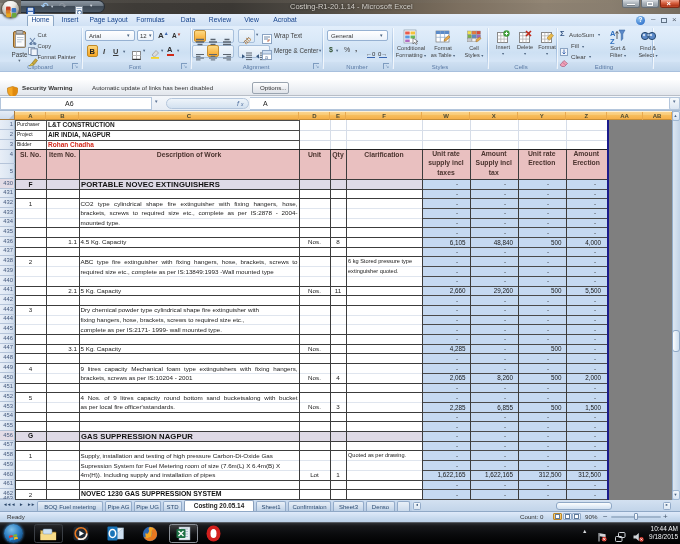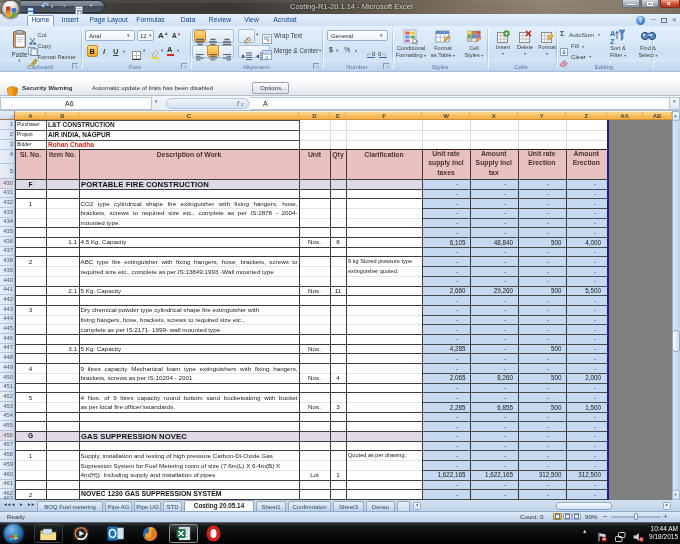--- a/index.html
+++ b/index.html
@@ -589,23 +589,23 @@
 <div class="ab" style="left:330px;top:149.7px;width:1px;height:350.3px;background:#3c3c3c"></div>
 <div class="ab" style="left:346px;top:149.7px;width:1px;height:350.3px;background:#3c3c3c"></div>
 <div class="ab" style="left:422px;top:149.7px;width:1px;height:350.3px;background:#3c3c3c"></div>
 <div class="ab" style="left:470px;top:149.7px;width:1px;height:350.3px;background:#3c3c3c"></div>
 <div class="ab" style="left:517.5px;top:149.7px;width:1px;height:350.3px;background:#3c3c3c"></div>
 <div class="ab" style="left:566px;top:149.7px;width:1px;height:350.3px;background:#3c3c3c"></div>
 <div class="ab" style="left:422px;top:149.7px;width:1px;height:350.3px;background:#3c3c3c"></div>
 <div class="ab" style="left:606.5px;top:120.0px;width:65.0px;height:380.0px;background:#7f7f7f"></div>
 <div class="ab" style="left:606.5px;top:120.0px;width:2.5px;height:380.0px;background:#1a1a8c"></div>
 <div class="tx" style="left:30.5px;top:181.6px;transform:translateX(-50%);font-size:6.6px;font-weight:bold;color:#111">F</div>
-<div class="tx" style="left:81px;top:181.4px;font-size:7.7px;font-weight:bold;color:#111;letter-spacing:.1px">PORTABLE FIRE CONSTRUCTION</div>
+<div class="tx" style="left:81px;top:181.4px;font-size:7.7px;font-weight:bold;color:#111;letter-spacing:.1px">PORTABLE NOVEC EXTINGUISHERS</div>
 <div class="tx" style="left:30.5px;top:433.2px;transform:translateX(-50%);font-size:6.6px;font-weight:bold;color:#111">G</div>
-<div class="tx" style="left:81px;top:433.0px;font-size:7.7px;font-weight:bold;color:#111;letter-spacing:.1px">GAS SUPPRESSION NOVEC</div>
+<div class="tx" style="left:81px;top:433.0px;font-size:7.7px;font-weight:bold;color:#111;letter-spacing:.1px">GAS SUPPRESSION NAGPUR</div>
 <div class="tx" style="left:81px;top:491.2px;font-size:6.9px;font-weight:bold;color:#111">NOVEC 1230 GAS SUPPRESSION SYSTEM</div>
 <div class="ab" style="left:80.5px;top:200.6px;width:217px;font-size:6.25px;color:#222;line-height:1;text-align:justify;text-align-last:justify;white-space:normal">CO2 type cylindrical shape fire extinguisher with fixing hangers, hose,</div>
 <div class="ab" style="left:80.5px;top:210.3px;width:217px;font-size:6.25px;color:#222;line-height:1;text-align:justify;text-align-last:justify;white-space:normal">brackets,  screws  to required size etc., complete as per IS:2878 - 2004-</div>
 <div class="tx" style="left:80.5px;top:220.0px;font-size:6.25px;color:#222">mounted type.</div>
 <div class="tx" style="left:80.5px;top:239.4px;font-size:6.25px;color:#222">4.5 Kg. Capacity</div>
 <div class="ab" style="left:80.5px;top:258.79999999999995px;width:217px;font-size:6.25px;color:#222;line-height:1;text-align:justify;text-align-last:justify;white-space:normal">ABC type fire extinguisher with fixing hangers, hose, brackets, screws to</div>
 <div class="tx" style="left:80.5px;top:268.5px;font-size:6.25px;color:#222">required size etc., complete as per IS:13849:1993 -Wall mounted type</div>
 <div class="tx" style="left:80.5px;top:287.9px;font-size:6.25px;color:#222">5 Kg. Capacity</div>
 <div class="tx" style="left:80.5px;top:307.29999999999995px;font-size:6.25px;color:#222">Dry chemical powder type cylindrical shape fire extinguisher with</div>
 <div class="tx" style="left:80.5px;top:317.0px;font-size:6.25px;color:#222">fixing hangers, hose, brackets, screws to required size etc.,</div>

